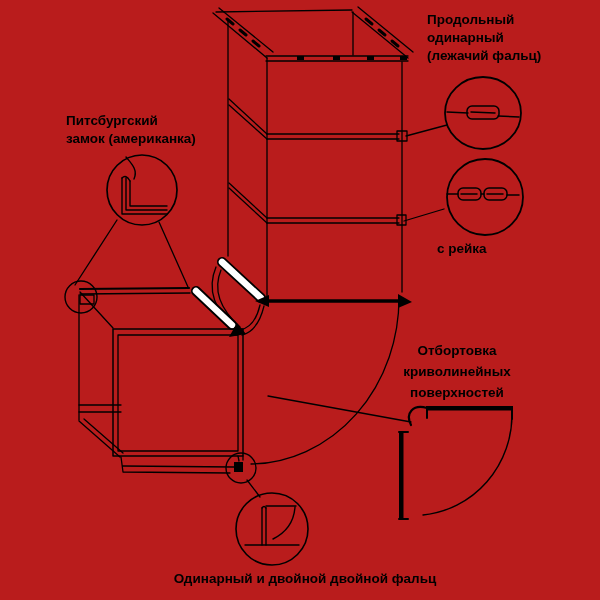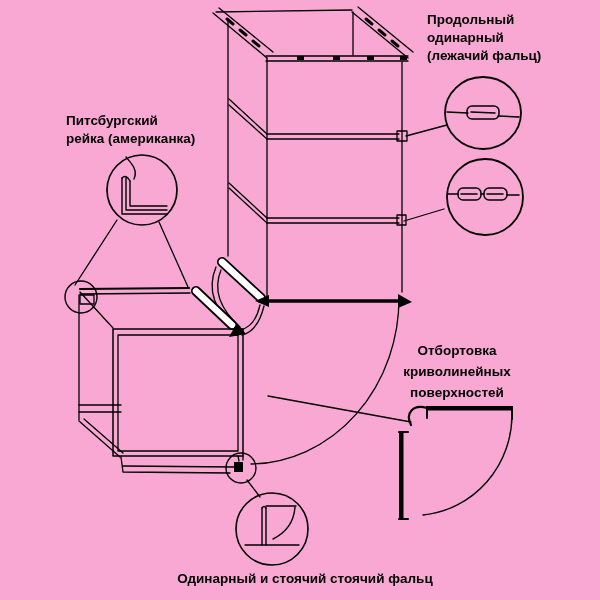--- a/index.html
+++ b/index.html
@@ -1,17 +1,17 @@
 <!DOCTYPE html>
 <html><head>
 <meta charset="utf-8">
 <style>
   html,body{margin:0;padding:0;background:#ffffff;}
   #stage{
-    position:relative;width:600px;height:600px;background:#f9a8d4;
+    position:relative;width:600px;height:600px;background:#b91c1c;
     font-family:"Liberation Sans", sans-serif;overflow:hidden;
   }
   #drawing{position:absolute;left:0;top:0;}
   .label{
     position:absolute;color:#000;font-weight:bold;font-size:13.5px;
     line-height:18px;white-space:pre-line;letter-spacing:0px;
   }
   .label.center{text-align:center;}
   #label-longitudinal{left:427px;top:11px;width:140px;}
   #label-pittsburgh{left:66px;top:112px;width:150px;}
@@ -166,21 +166,22 @@
       <path stroke-width="1.4" d="M 512 413 A 99 101 0 0 1 423 515"></path>
       <path stroke-width="2.2" d="M 427 408 C 413 404 405 413 411 425"></path>
     </g>
   </svg>
 
   <div class="label" id="label-longitudinal">Продольный
 одинарный
 (лежачий фальц)</div>
 
   <div class="label" id="label-pittsburgh">Питсбургский
-рейка (американка)</div>
+замок (американка)</div>
 
+  <div class="label" id="label-batten">с рейка</div>
 
   <div class="label center" id="label-flanging">Отбортовка
 криволинейных
 поверхностей</div>
 
-  <div class="label center" id="label-standing">Одинарный и стоячий стоячий фальц</div>
+  <div class="label center" id="label-standing">Одинарный и двойной двойной фальц</div>
 </div>
 
 </body></html>

